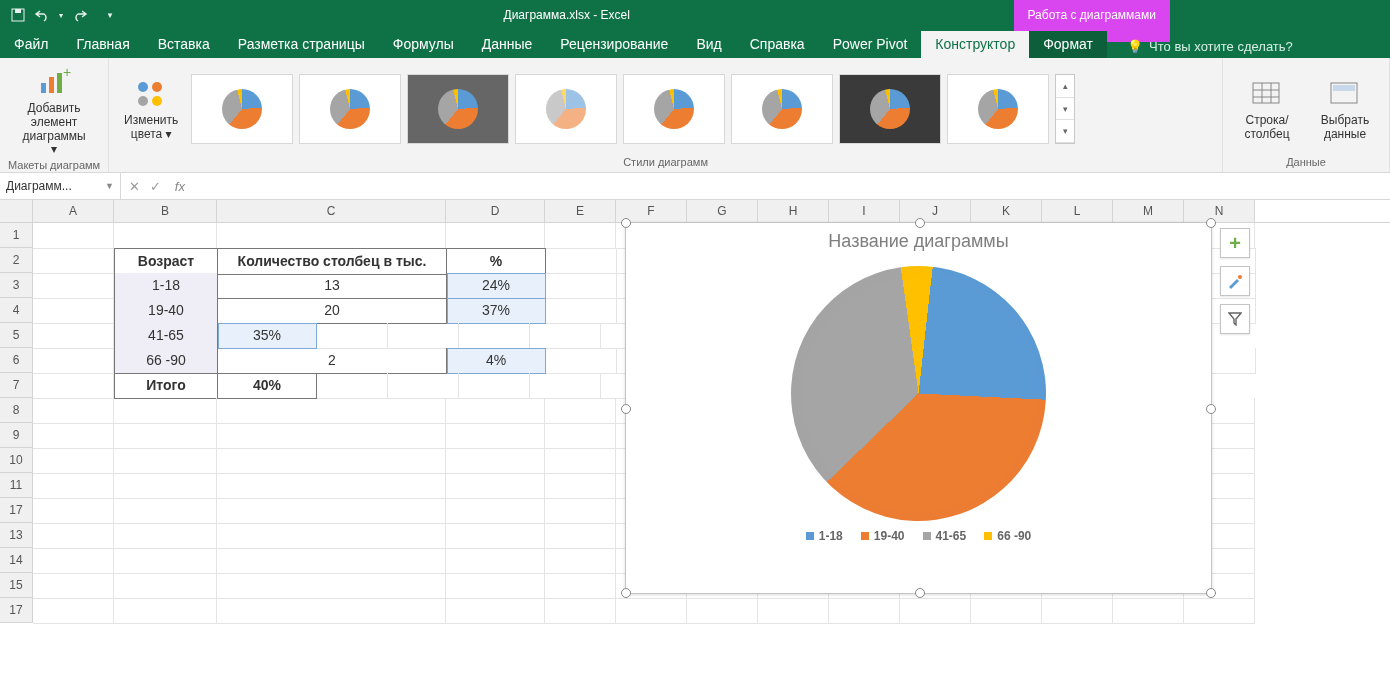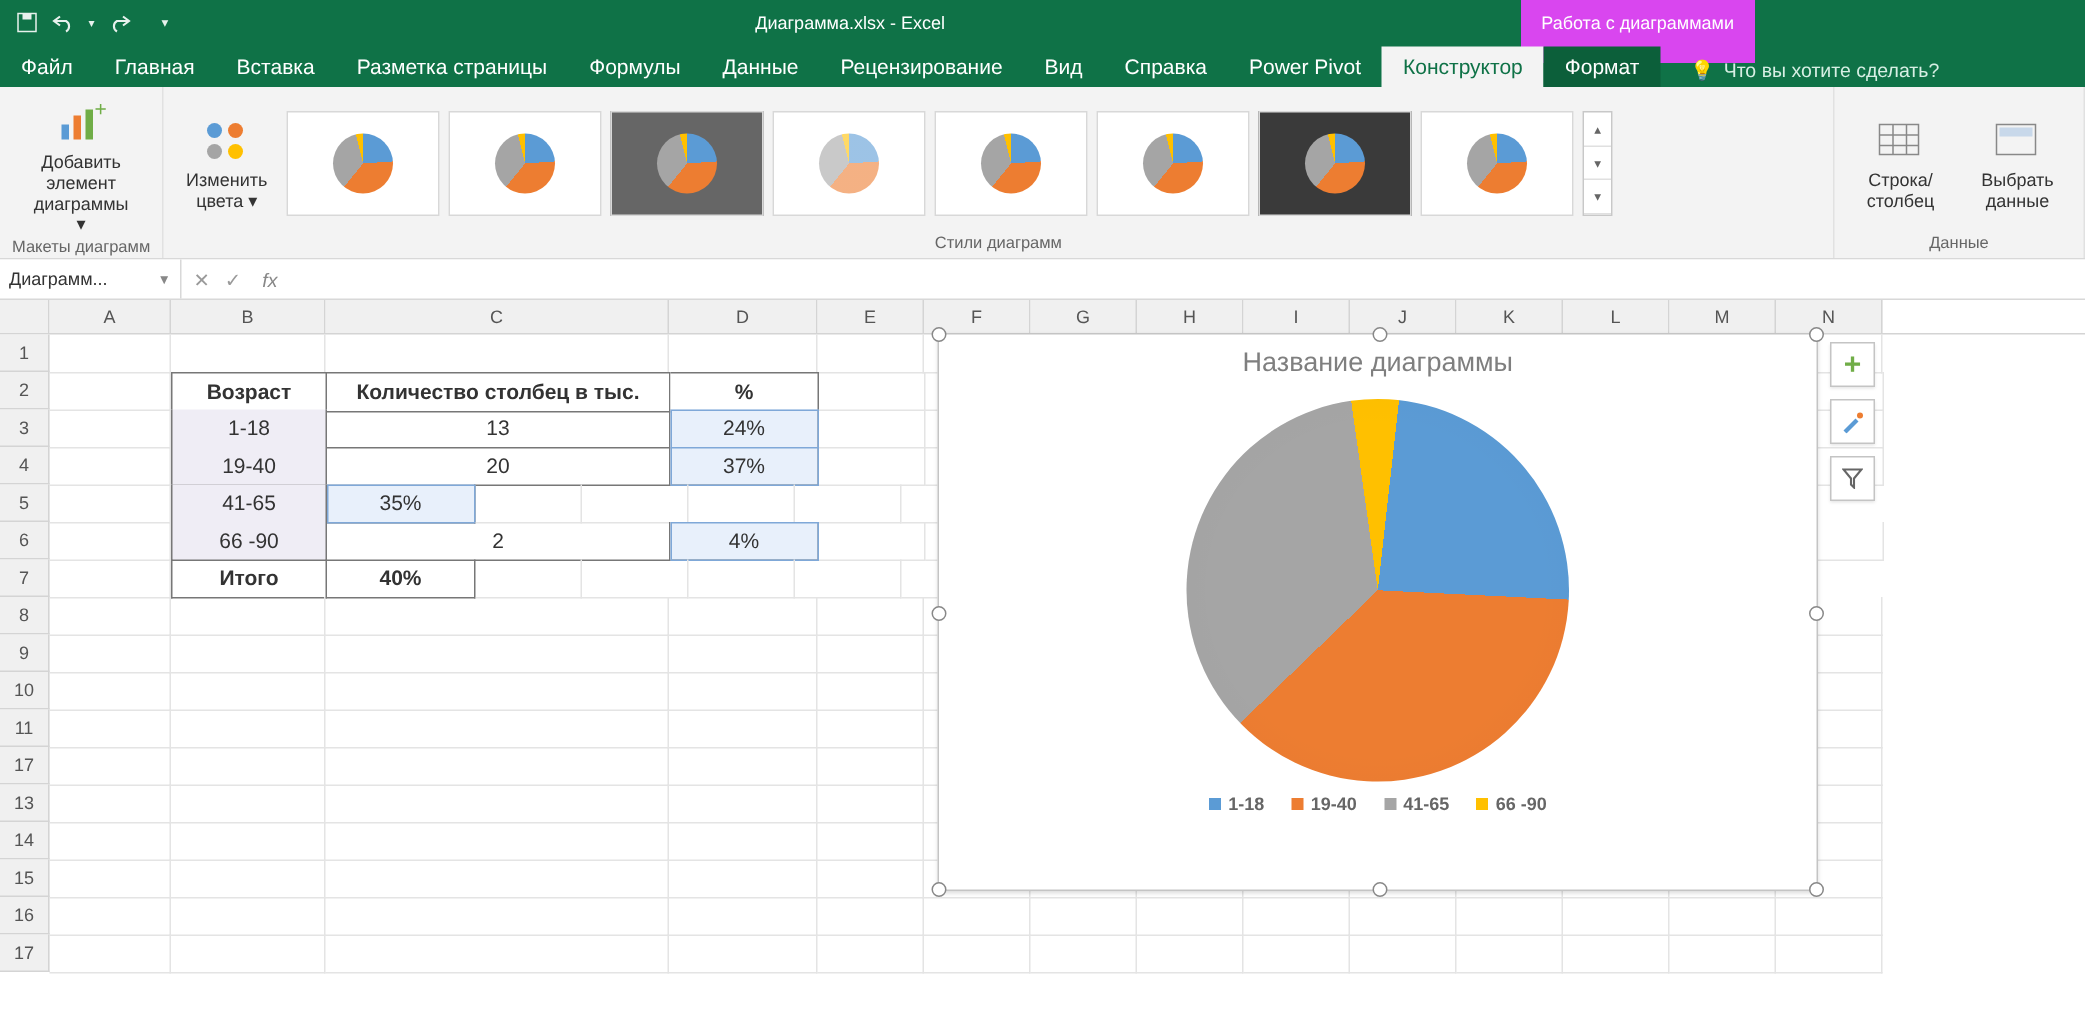--- a/index.html
+++ b/index.html
@@ -480,37 +480,20 @@
         <div class="cell" style="width: 70px;"></div>
         <div class="cell" style="width: 70px;"></div>
         <div class="cell" style="width: 70px;"></div>
         <div class="cell" style="width: 70px;"></div>
         <div class="cell" style="width: 70px;"></div>
         <div class="cell" style="width: 70px;"></div>
         <div class="cell" style="width: 70px;"></div>
         <div class="cell" style="width: 70px;"></div>
       </div>
       <div class="row">
-        <div class="rh">16</div>
-        <div class="cell" style="width: 80px;"></div>
-        <div class="cell" style="width: 102px;"></div>
-        <div class="cell" style="width: 228px;"></div>
-        <div class="cell" style="width: 98px;"></div>
-        <div class="cell" style="width: 70px;"></div>
-        <div class="cell" style="width: 70px;"></div>
-        <div class="cell" style="width: 70px;"></div>
-        <div class="cell" style="width: 70px;"></div>
-        <div class="cell" style="width: 70px;"></div>
-        <div class="cell" style="width: 70px;"></div>
-        <div class="cell" style="width: 70px;"></div>
-        <div class="cell" style="width: 70px;"></div>
-        <div class="cell" style="width: 70px;"></div>
-        <div class="cell" style="width: 70px;"></div>
-      </div>
-      <div class="row">
         <div class="rh">17</div>
         <div class="cell" style="width: 80px;"></div>
         <div class="cell" style="width: 102px;"></div>
         <div class="cell" style="width: 228px;"></div>
         <div class="cell" style="width: 98px;"></div>
         <div class="cell" style="width: 70px;"></div>
         <div class="cell" style="width: 70px;"></div>
         <div class="cell" style="width: 70px;"></div>
         <div class="cell" style="width: 70px;"></div>
         <div class="cell" style="width: 70px;"></div>

